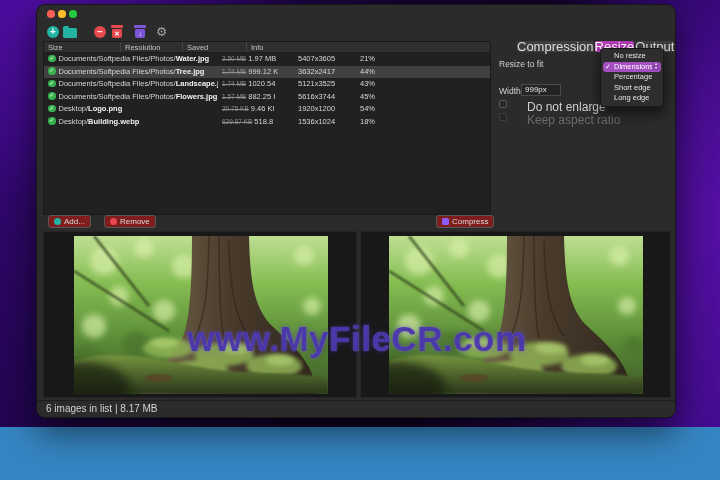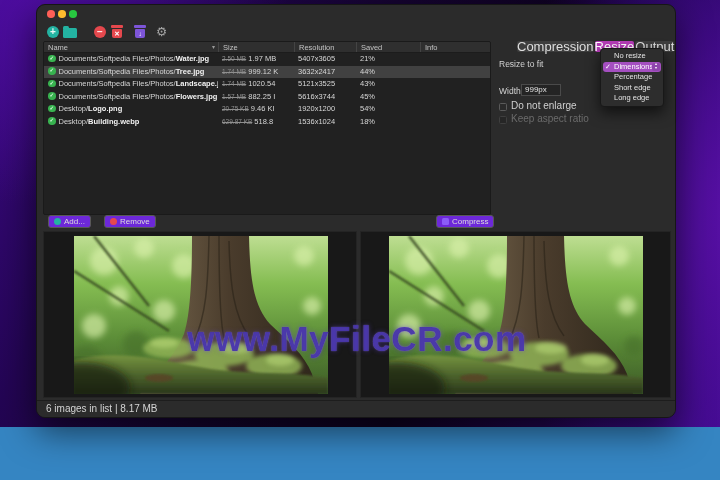--- a/index.html
+++ b/index.html
@@ -51,36 +51,36 @@
   .c.size s { color:#8f8f8f; font-size:6.5px; margin-right:2px; }
 
   
   .tabs { position:absolute; left:480px; top:36px; height:11px; display:flex; gap:1px; }
   .tab { background:#3e3e3e; color:#dedede; font-size:13px; line-height:11px; padding:0 0; border-radius:2px; }
   .tab.active { background:#b53cb7; color:#fff; }
   .plabel { position:absolute; font-size:8.5px; color:#d2d2d2; }
   .winput { position:absolute; left:484px; top:79px; width:40px; height:12px; background:#242424; border:1px solid #4a4a4a;
     color:#e3e3e3; font-size:8px; line-height:10px; padding-left:3px; }
   .fragbox { position:absolute; left:609px; top:79px; width:14px; height:12px; background:#242424; border:1px solid #4a4a4a; }
-  .cbrow { position:absolute; left:462px; display:flex; align-items:flex-end; gap:4px; font-size:10px; color:#cfcfcf; }
+  .cbrow { position:absolute; left:462px; display:flex; align-items:flex-start; gap:20px; font-size:12px; color:#cfcfcf; }
   .cbrow .box { width:8px; height:8px; background:#2a2a2a; border:1px solid #5a5a5a; border-radius:1.5px; }
   .cbrow.dim { color:#6b6b6b; } .cbrow.dim .box { border-color:#3f3f3f; background:#262626; }
 
   
   .menu { position:absolute; left:563px; top:43px; width:64px; background:#2d2d2d; border:1px solid #181818; border-radius:4px;
     box-shadow:0 6px 14px rgba(0,0,0,0.6); z-index:10; padding:2px; }
   .mitem { position:relative; height:10.5px; line-height:10.5px; color:#e4e4e4; font-size:7.5px; padding-left:11px; border-radius:3px; white-space:nowrap; }
   .mitem.sel { background:#a44fc0; color:#fff; }
   .mitem .mcheck { position:absolute; left:2px; top:0; font-size:7px; }
   .stepper { position:absolute; right:1px; top:1px; width:8px; height:8.5px; background:#8f46ad; border-radius:2px;
     display:flex; flex-direction:column; align-items:center; justify-content:center; }
   .stepper span { font-size:3.5px; line-height:3.5px; color:#fff; }
 
   
-  .btn { position:absolute; top:210px; height:13px; background:#6d28d9; border:1px solid #585858; border-radius:3px;
+  .btn { position:absolute; top:210px; height:13px; background:#7f1d1d; border:1px solid #585858; border-radius:3px;
     display:flex; align-items:center; gap:3px; padding:0 5px; color:#dcdcdc; font-size:8px; }
   .btn .dot { width:7px; height:7px; border-radius:50%; }
   .btn .sq { width:7px; height:7px; border-radius:1.5px; background:#8b5cf6; }
   .btn.add{ left:11px; } .btn.add .dot{ background:#23b3a2; }
   .btn.remove{ left:67px; } .btn.remove .dot{ background:#e5484d; }
   .btn.compress{ left:399px; }
 
   
   .pane { position:absolute; top:226px; height:167px; background:#181818; border:1px solid #242424; }
   .pane.left { left:6px; width:314px; } .pane.right { left:323px; width:311px; }
@@ -210,24 +210,20 @@
             <div class="body">↓</div>
           </div>
       </div>
       <div class="tbicon" style="left:119px">
           <div class="gear">⚙</div>
         </div>
     </div>
 
     <div class="table">
       <div class="thead">
-        <div class="th col-name">
-          <span>Name</span>
-            <span class="sortmark">▾</span>
-        </div>
         <div class="th col-size">Size</div>
         <div class="th col-res">Resolution</div>
         <div class="th col-saved">Saved</div>
         <div class="th col-info">Info</div>
       </div>
 
       <div class="trow">
         <div class="c name col-name"><span class="chk">✓</span><span>Documents/Softpedia Files/Photos/</span><b>Water.jpg</b></div>
         <div class="c size col-size"><s>2.50 MB</s><span>1.97 MB</span></div>
         <div class="c col-res">5407x3605</div>

